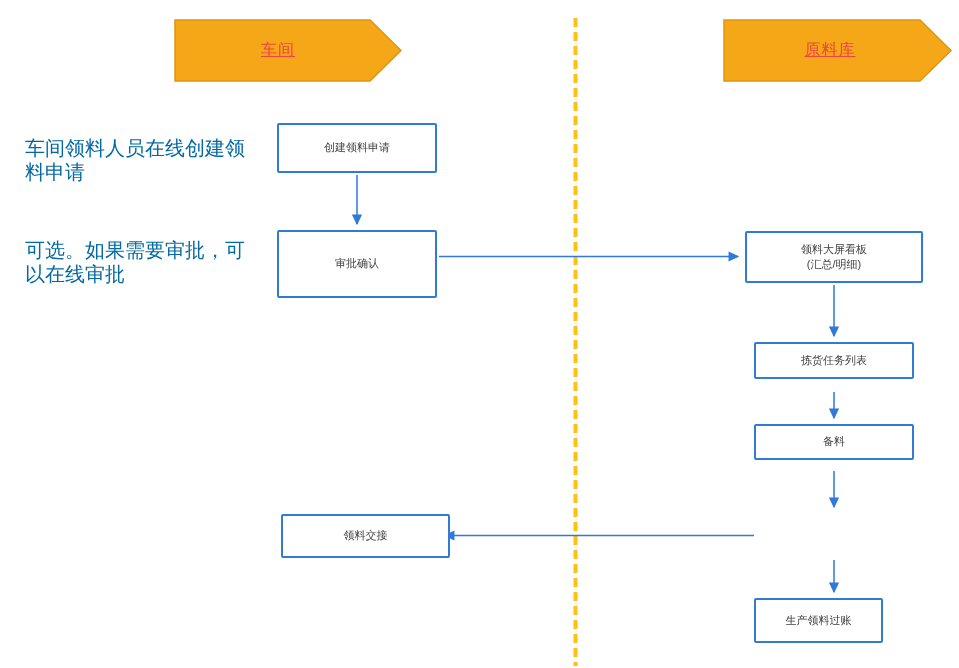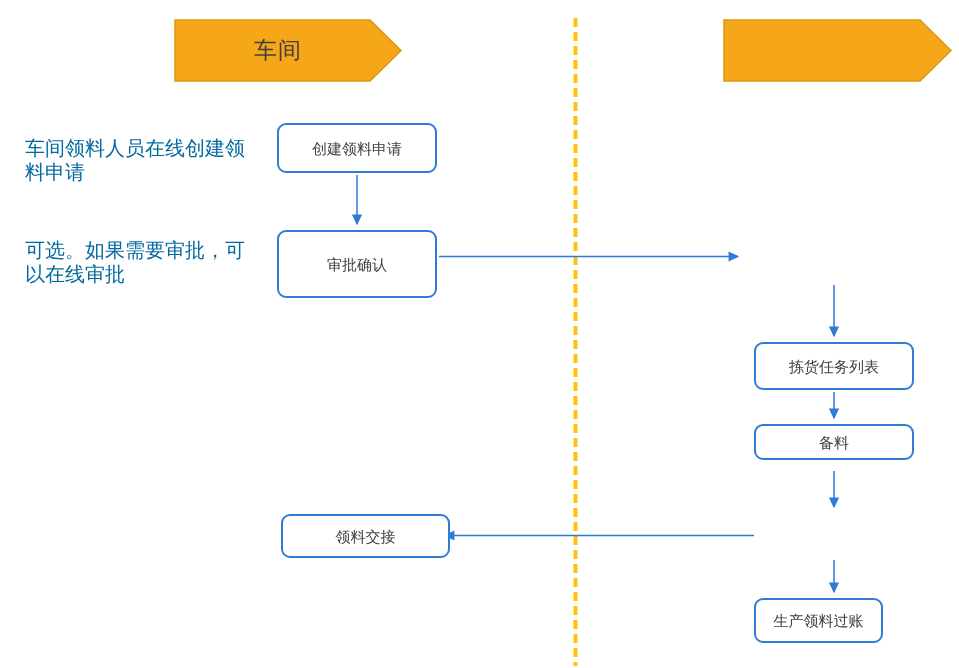--- a/index.html
+++ b/index.html
@@ -7,52 +7,53 @@
     position:relative;
     width:959px;height:668px;
     background:#ffffff;
     overflow:hidden;
     font-family:"Liberation Sans","DejaVu Sans",sans-serif;
   }
   .layer{position:absolute;left:0;top:0;}
   .banner-label{
     position:absolute;
     display:flex;align-items:center;justify-content:center;
-    color:#404040;
-    font-size:23px;
+    color:#ef4444;
+    font-size:16px;
     letter-spacing:1px;
+    text-decoration:underline;
   }
   .banner-label.left{left:175px;top:20px;width:206px;height:61px;}
   .banner-label.right{left:724px;top:20px;width:212px;height:61px;}
   .annotation{
     position:absolute;
     color:#0369a1;
     font-size:20px;
     line-height:24px;
     white-space:pre-line;
   }
   .annotation.a1{left:25px;top:136px;width:230px;}
   .annotation.a2{left:25px;top:238px;width:230px;}
   .node{
     position:absolute;
     box-sizing:border-box;
     border:2px solid #2e7cd6;
-    border-radius:9px;
+    border-radius:2px;
     background:#ffffff;
     display:flex;align-items:center;justify-content:center;
     text-align:center;
     color:#404040;
-    font-size:15px;
+    font-size:11px;
     line-height:1.4;
     white-space:pre-line;
   }
   .n-create   {left:277px;top:123px;width:160px;height:50px;}
   .n-approval {left:277px;top:230px;width:160px;height:68px;}
   .n-dashboard{left:745px;top:231px;width:178px;height:52px;}
-  .n-picklist {left:754px;top:342px;width:160px;height:48px;}
+  .n-picklist {left:754px;top:342px;width:160px;height:37px;}
   .n-prepare  {left:754px;top:424px;width:160px;height:36px;}
   .n-scanout  {left:754px;top:513px;width:160px;height:45px;}
   .n-handover {left:281px;top:514px;width:169px;height:44px;}
   .n-posting  {left:754px;top:598px;width:129px;height:45px;}
 </style>
 </head>
 <body>
 
 <div class="canvas">
 
@@ -71,26 +72,29 @@
     <line x1="357" y1="175" x2="357" y2="224" stroke="#2E79D9" stroke-width="1.5" marker-end="url(#arrowhead)"></line>
     <line x1="439" y1="256.5" x2="738" y2="256.5" stroke="#2E79D9" stroke-width="1.5" marker-end="url(#arrowhead)"></line>
     <line x1="834" y1="285" x2="834" y2="336" stroke="#2E79D9" stroke-width="1.5" marker-end="url(#arrowhead)"></line>
     <line x1="834" y1="392" x2="834" y2="418" stroke="#2E79D9" stroke-width="1.5" marker-end="url(#arrowhead)"></line>
     <line x1="834" y1="471" x2="834" y2="507" stroke="#2E79D9" stroke-width="1.5" marker-end="url(#arrowhead)"></line>
     <line x1="754" y1="535.5" x2="445" y2="535.5" stroke="#2E79D9" stroke-width="1.5" marker-end="url(#arrowhead)"></line>
     <line x1="834" y1="560" x2="834" y2="592" stroke="#2E79D9" stroke-width="1.5" marker-end="url(#arrowhead)"></line>
   </svg>
 
   <div class="banner-label left">车间</div>
+  <div class="banner-label right">原料库</div>
 
   <div class="annotation a1">车间领料人员在线创建领
 料申请</div>
   <div class="annotation a2">可选。如果需要审批，可
 以在线审批</div>
 
   <div class="node n-create">创建领料申请</div>
   <div class="node n-approval">审批确认</div>
+  <div class="node n-dashboard">领料大屏看板
+(汇总/明细)</div>
   <div class="node n-picklist">拣货任务列表</div>
   <div class="node n-prepare">备料</div>
   <div class="node n-handover">领料交接</div>
   <div class="node n-posting">生产领料过账</div>
 
 </div>
 
 </body></html>

